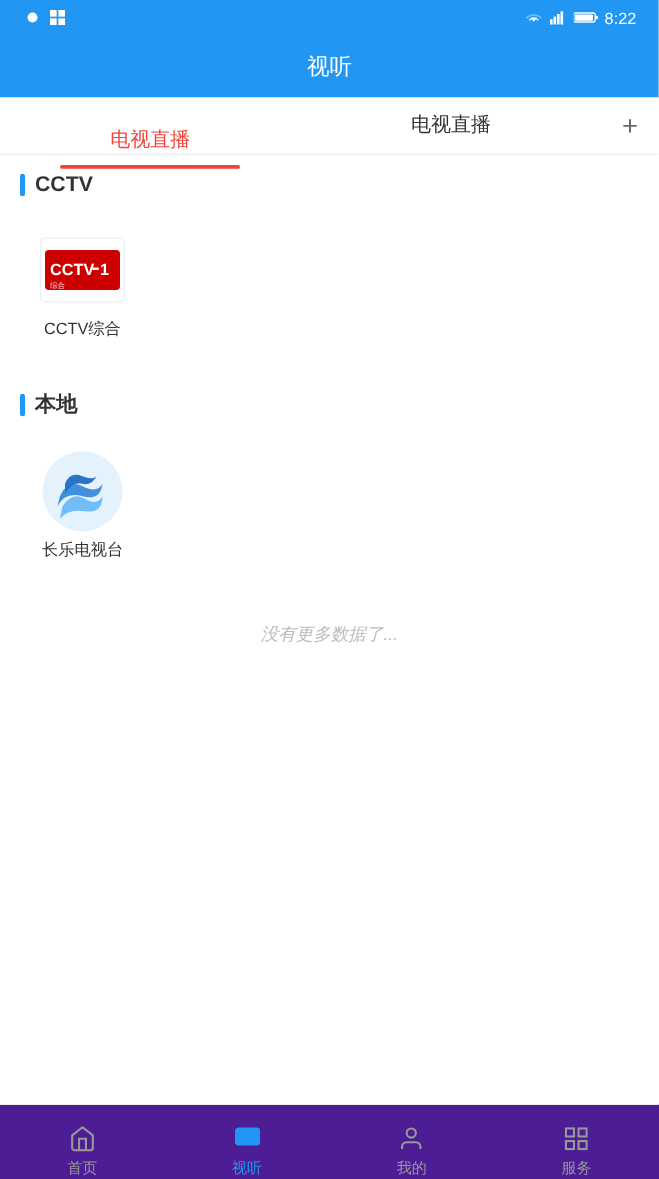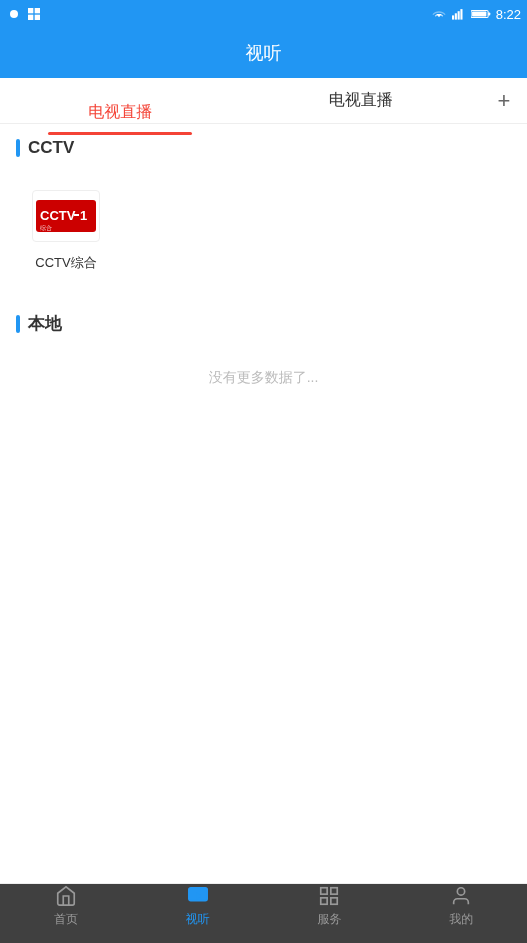--- a/index.html
+++ b/index.html
@@ -13,21 +13,21 @@
       overflow-x: hidden;
     }
 
     
     .status-bar {
       background: #2196F3;
       height: 28px;
       display: flex;
       align-items: center;
       justify-content: space-between;
-      padding: 0 6px;
+      padding: 0 18px;
     }
     .status-bar-left {
       display: flex;
       gap: 4px;
       align-items: center;
     }
     .status-bar-right {
       display: flex;
       align-items: center;
       gap: 5px;
@@ -162,33 +162,34 @@
       align-items: center;
       justify-content: center;
     }
 
     
     .no-more {
       text-align: center;
       color: #bbb;
       font-size: 14px;
       padding: 24px 0 16px;
+      font-style: italic;
     }
 
     
     .bottom-nav {
       position: fixed;
       bottom: 0;
       left: 0;
       width: 527px;
       height: 60px;
-      background: #404040;
+      background: #4c1d95;
       border-top: 1px solid #eee;
       display: flex;
-      align-items: flex-start;
+      align-items: flex-end;
       margin-top: 29px;
     }
     .nav-item {
       flex: 1;
       display: flex;
       flex-direction: column;
       align-items: center;
       justify-content: center;
       gap: 3px;
       cursor: pointer;
@@ -295,20 +296,41 @@
           </svg>
         </div>
       </div>
       <span class="channel-name">CCTV综合</span>
     </div>
   </div>
 
   <div class="section-header">
     <span>本地</span>
   </div>
+  <div class="channel-grid">
+
+    <div class="channel-item">
+      <div class="channel-logo">
+        <div class="changle-logo">
+
+          <svg width="68" height="68" viewBox="0 0 68 68">
+
+            <circle cx="34" cy="34" r="32" fill="#E3F2FD"></circle>
+
+            <path d="M20 28 Q24 18 34 22 Q44 26 46 20 Q42 30 34 28 Q26 26 20 36 Z" fill="#1565C0" opacity="0.9"></path>
+
+            <path d="M16 38 Q22 24 34 30 Q46 36 50 28 Q48 42 34 38 Q20 34 14 46 Z" fill="#1976D2" opacity="0.8"></path>
+
+            <path d="M18 46 Q26 34 36 40 Q46 46 50 38 Q50 52 36 50 Q22 48 16 56 Z" fill="#42A5F5" opacity="0.7"></path>
+          </svg>
+        </div>
+      </div>
+      <span class="channel-name">长乐电视台</span>
+    </div>
+  </div>
 
   <div class="no-more">没有更多数据了...</div>
 
 </div>
 
 <div class="bottom-nav">
 
   <div class="nav-item">
     <div class="nav-icon">
       <svg width="22" height="22" viewBox="0 0 24 24" fill="none" stroke="#999" stroke-width="1.8">
@@ -320,36 +342,36 @@
   </div>
 
   <div class="nav-item active">
     <div class="nav-icon">
       <svg width="22" height="22" viewBox="0 0 24 24" fill="none" stroke="#2196F3" stroke-width="1.8">
         <rect x="2" y="3" width="20" height="14" rx="2" ry="2"></rect>
         <polygon points="10,8 16,12 10,16" fill="#2196F3" stroke="none"></polygon>
       </svg>
     </div>
     <span class="nav-label" style="color:#2196F3;">视听</span>
+  </div>
+
+  <div class="nav-item">
+    <div class="nav-icon">
+      <svg width="22" height="22" viewBox="0 0 24 24" fill="none" stroke="#999" stroke-width="1.8">
+        <path d="M20 21v-2a4 4 0 00-4-4H8a4 4 0 00-4 4v2"></path>
+        <circle cx="12" cy="7" r="4"></circle>
+      </svg>
+    </div>
+    <span class="nav-label">我的</span>
   </div>
 
   <div class="nav-item">
     <div class="nav-icon">
       <svg width="22" height="22" viewBox="0 0 24 24" fill="none" stroke="#999" stroke-width="1.8">
         <rect x="3" y="3" width="7" height="7"></rect>
         <rect x="14" y="3" width="7" height="7"></rect>
         <rect x="3" y="14" width="7" height="7"></rect>
         <rect x="14" y="14" width="7" height="7"></rect>
       </svg>
     </div>
     <span class="nav-label">服务</span>
   </div>
-
-  <div class="nav-item">
-    <div class="nav-icon">
-      <svg width="22" height="22" viewBox="0 0 24 24" fill="none" stroke="#999" stroke-width="1.8">
-        <path d="M20 21v-2a4 4 0 00-4-4H8a4 4 0 00-4 4v2"></path>
-        <circle cx="12" cy="7" r="4"></circle>
-      </svg>
-    </div>
-    <span class="nav-label">我的</span>
-  </div>
 </div>
 
 </body></html>

